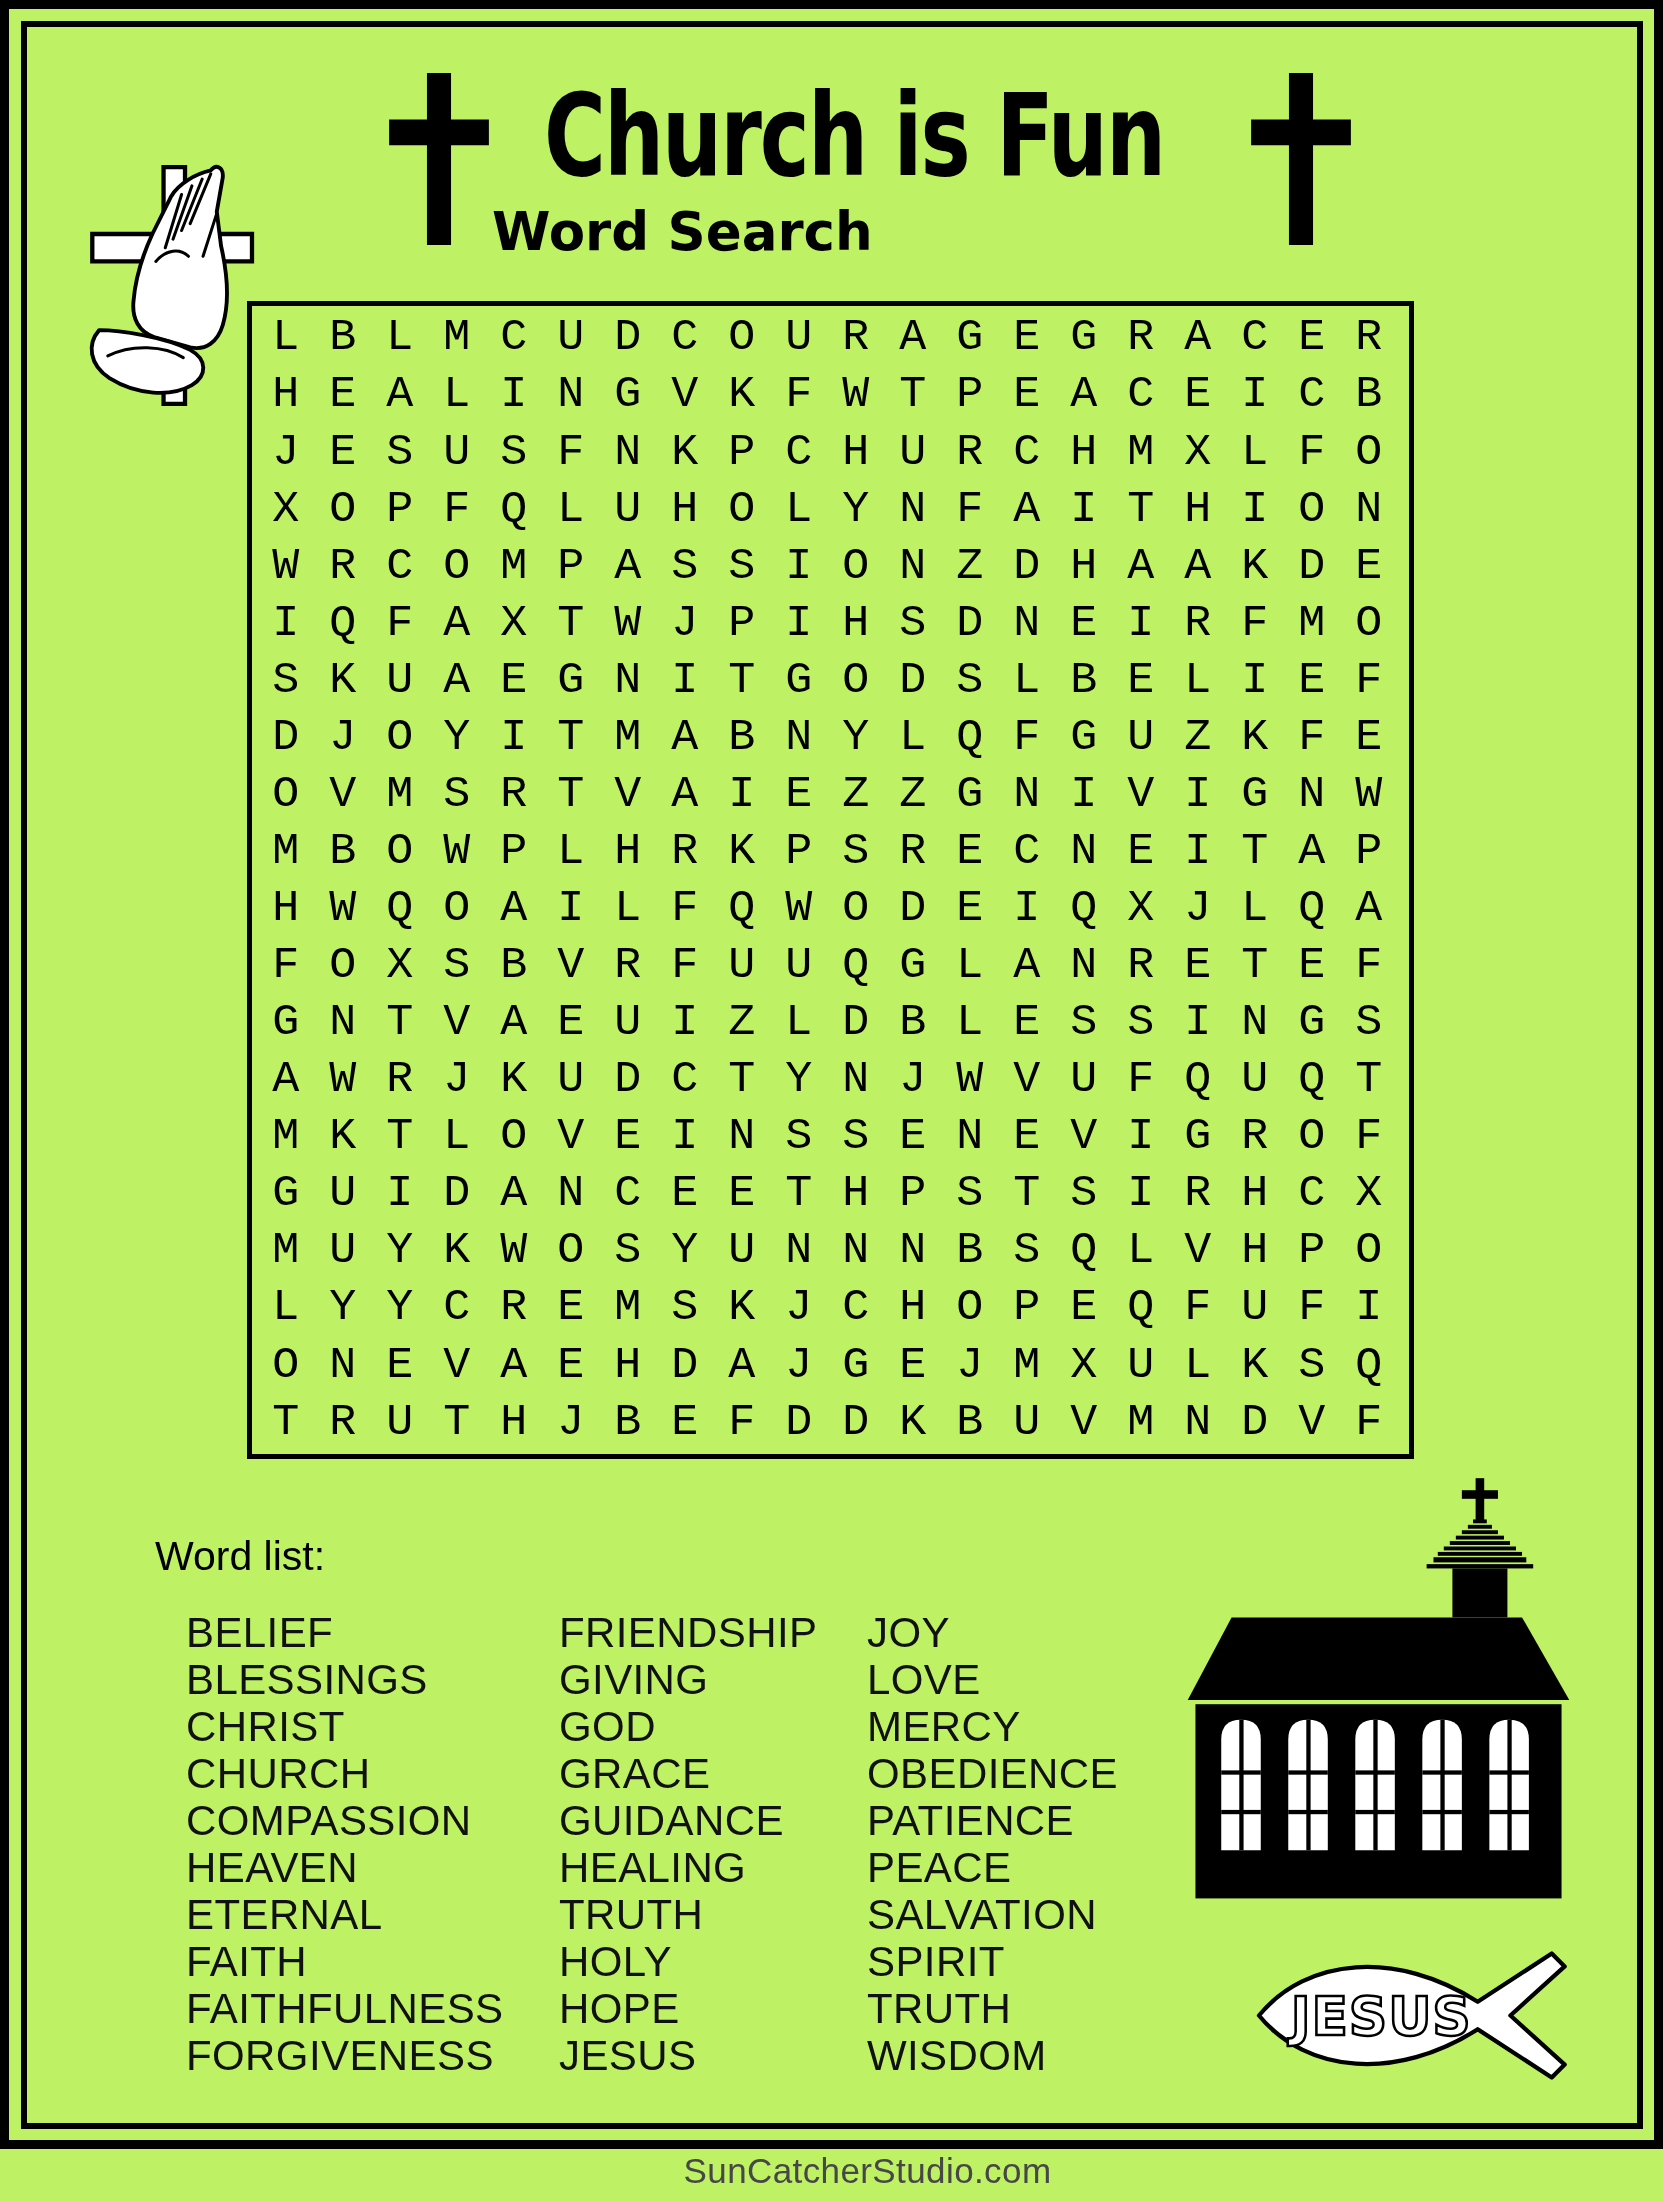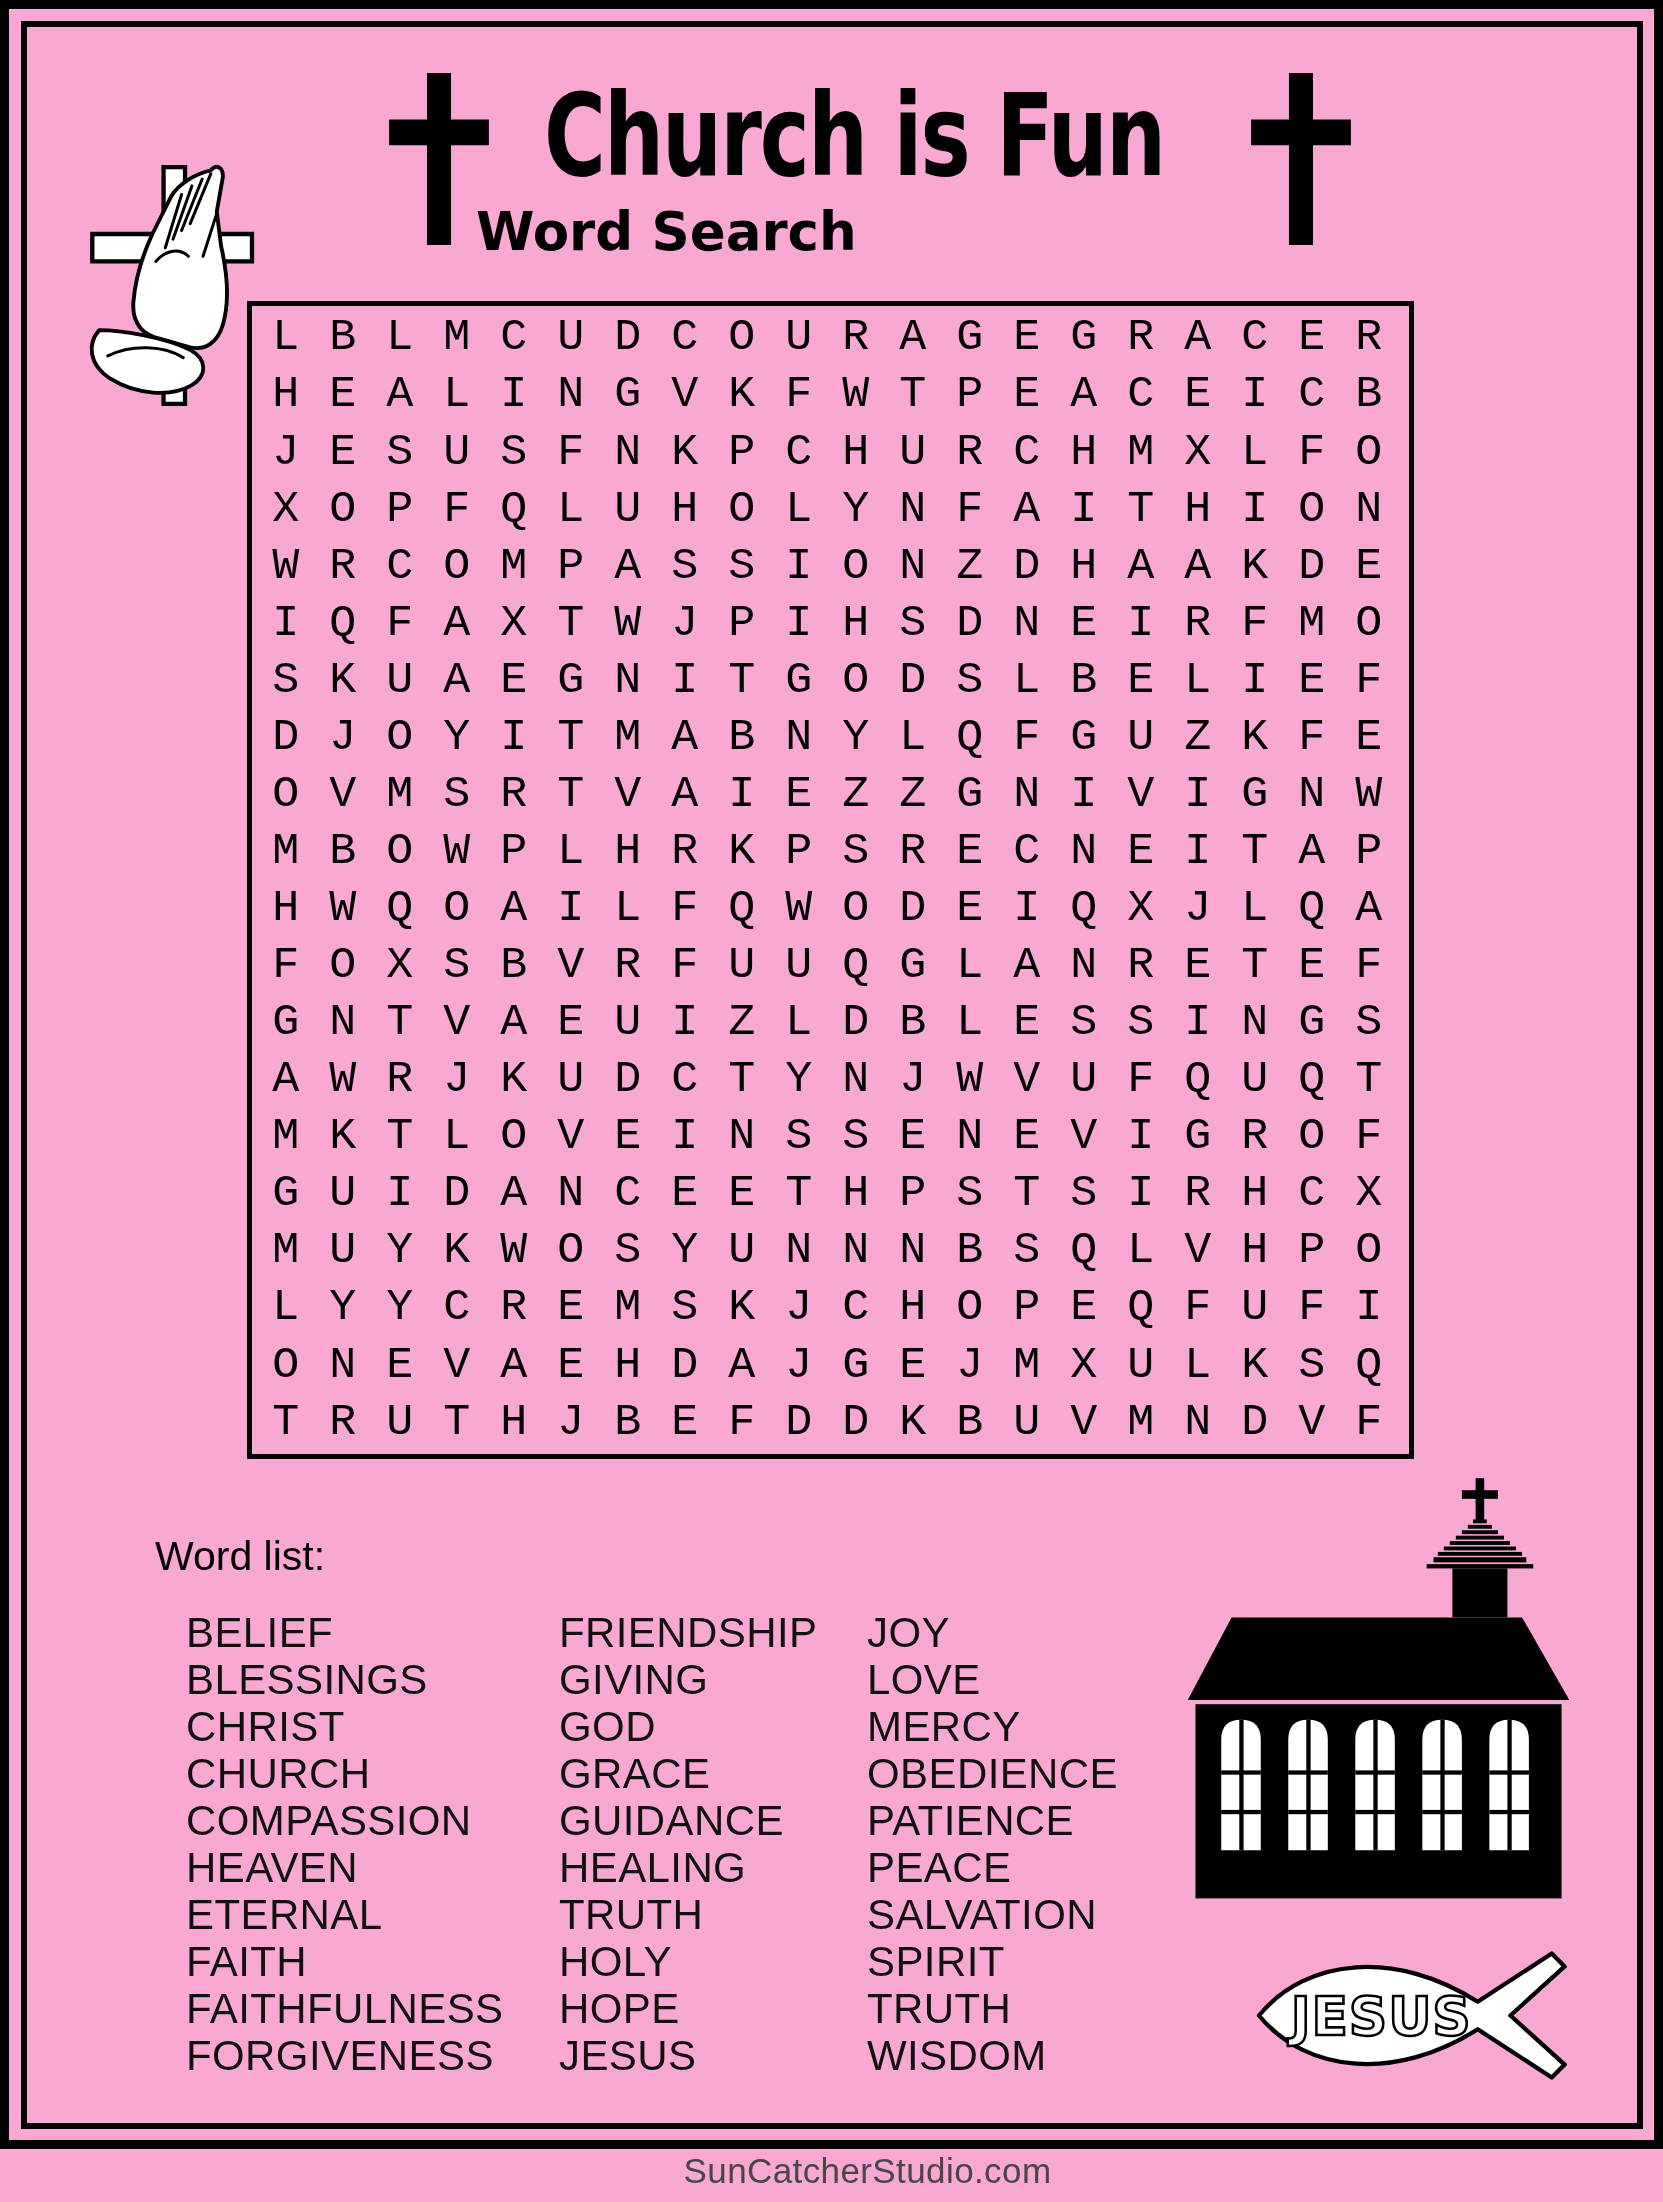--- a/index.html
+++ b/index.html
@@ -1,19 +1,19 @@
 <!DOCTYPE html>
 <html style="font-size:13.8px"><head>
 <meta charset="utf-8">
 <style>
   html,body{margin:0;padding:0;background:#ffffff;}
   .page{
     position:relative;
     width:1663px;height:2203px;
-    background:#f9a8d4;
+    background:#bef264;
     font-family:"Liberation Sans",sans-serif;
     overflow:hidden;
   }
   
   .border-outer{
     position:absolute;left:0;top:0;width:1663px;height:2149px;
     border:9.5px solid #000;box-sizing:border-box;
   }
   .border-inner{
     position:absolute;left:20.6px;top:20.6px;width:1622px;height:2108px;
@@ -29,21 +29,21 @@
     margin-left:45px;
     font-family:"DejaVu Sans",sans-serif;
     font-weight:bold;
     font-size:114px;line-height:1.05;
     letter-spacing:-2.6px;
     color:#000;
     transform:scaleX(0.74);
     transform-origin:center;
   }
   .subtitle-wrap{
-    position:absolute;left:0;top:201px;width:1326px;text-align:center;
+    position:absolute;left:16px;top:201px;width:1326px;text-align:center;
   }
   .subtitle-text{
     display:inline-block;margin-left:6.9px;
     font-family:"DejaVu Sans",sans-serif;
     font-weight:bold;font-size:53px;color:#000;
   }
   .cross-left{position:absolute;left:389px;top:73px;}
   .cross-right{position:absolute;left:1251px;top:73px;}
   .praying-hands{position:absolute;left:82px;top:160px;}
   

